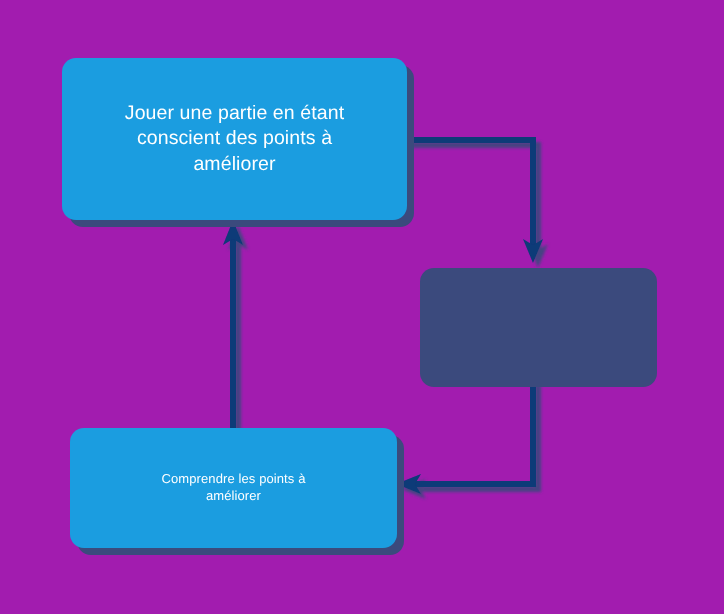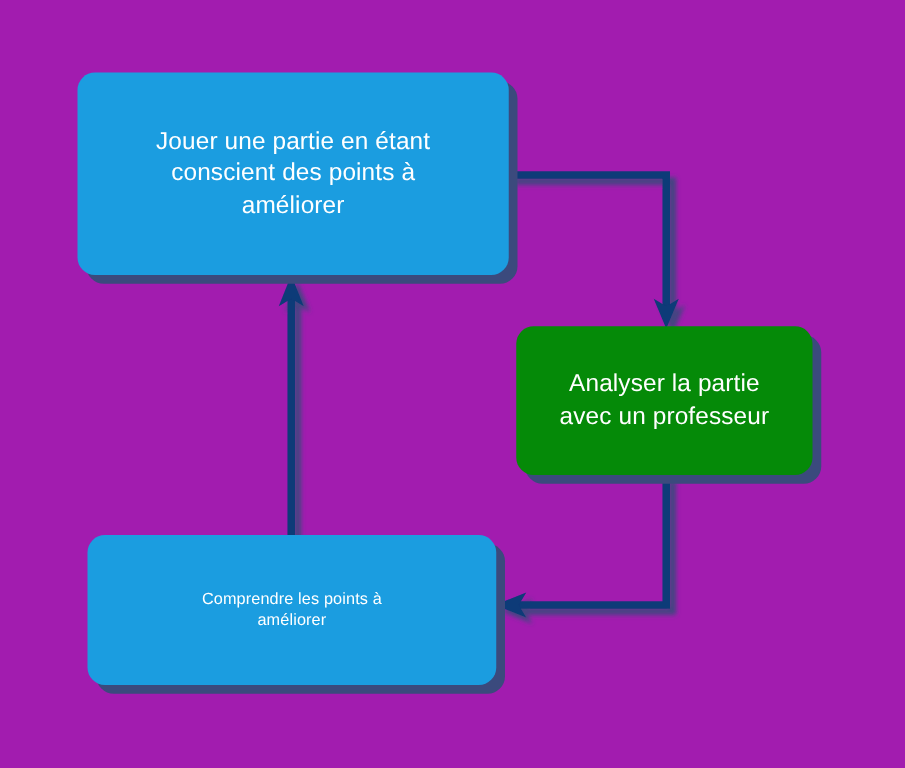--- a/index.html
+++ b/index.html
@@ -106,23 +106,19 @@
       <rect x="77" y="435" width="327" height="120" rx="14" ry="14" fill="#3B4A7D"></rect>
     </g>
   </svg>
 
   <div class="node" id="node-play">
     <span class="node-label">Jouer une partie en étant
 conscient des points à
 améliorer</span>
   </div>
 
-  <div class="node" id="node-analyze">
-    <span class="node-label">Analyser la partie
-avec un professeur</span>
-  </div>
 
   <div class="node" id="node-understand">
     <span class="node-label">Comprendre les points à
 améliorer</span>
   </div>
 
 </div>
 
 </body></html>

